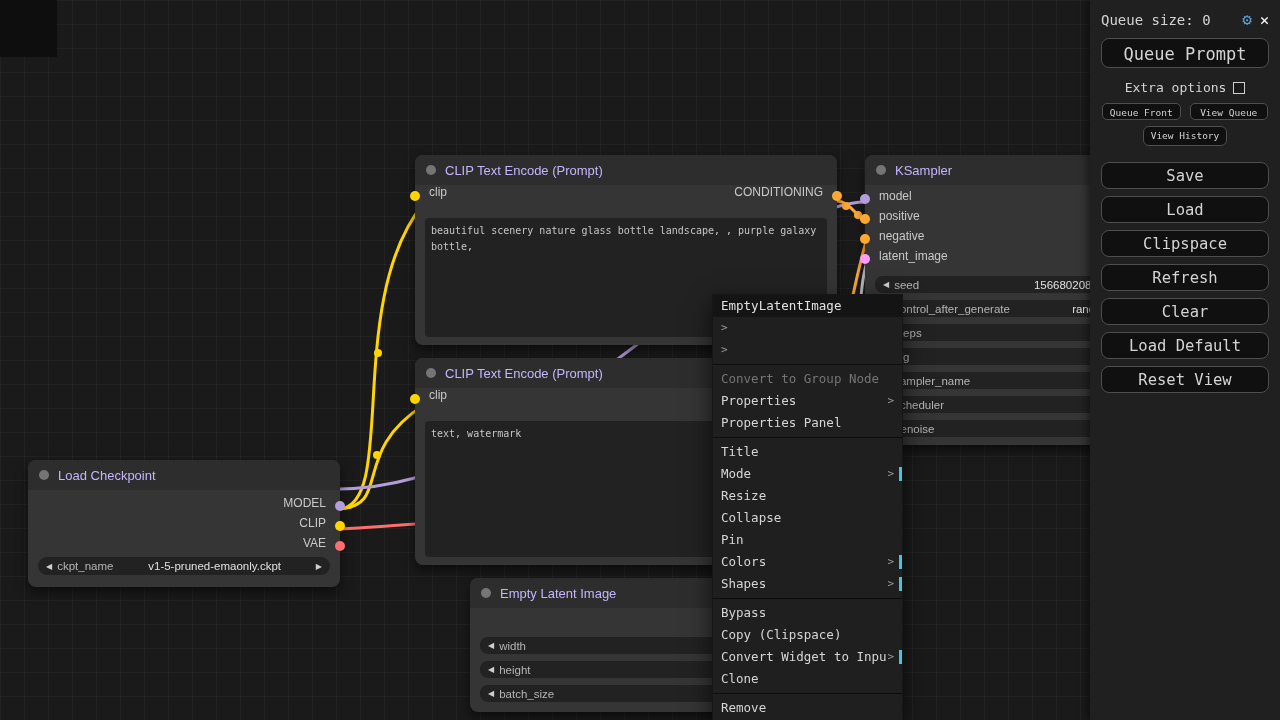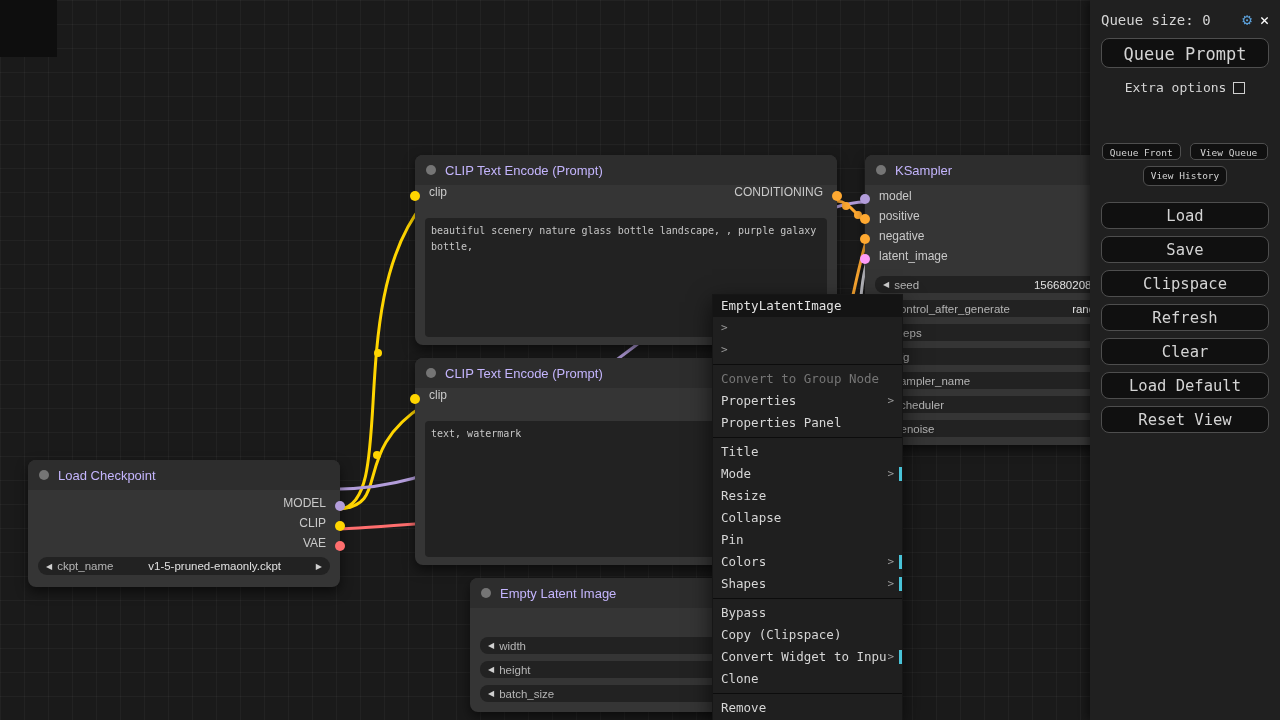--- a/index.html
+++ b/index.html
@@ -95,21 +95,21 @@
   .gear { color:#5b9fd8; font-size:16px; cursor:pointer; }
   .close { color:#ffffff; font-size:15px; cursor:pointer; }
   .btn {
     display:block; background:#101010; border:1px solid #4e4e4e; border-radius:8px;
     color:#d4d4d4; font-family:inherit; text-align:center; cursor:pointer;
   }
   .btn-queue { margin:7px auto 0; width:168px; height:30px; font-size:17px; line-height:28px; }
   .extra-row { display:flex; align-items:center; justify-content:center; gap:7px; font-size:13px; padding:12px 0 2px; }
   .cb { width:12px; height:12px; border:1px solid #cfcfcf; background:#1a1a1a; display:inline-block; }
   .small-row { display:flex; gap:9px; padding:6px 12px 0; }
-  .btn-small { flex:1; font-size:9.5px; height:17px; line-height:15px; border-radius:5px;margin-top:40px; }
+  .btn-small { flex:1; font-size:9.5px; height:17px; line-height:15px; border-radius:5px; }
   .btn-history { margin:6px auto 0; width:84px; font-size:9.5px; line-height:1.3; padding:3px 0; border-radius:6px; }
   .big-btns { margin-top:16px; display:flex; flex-direction:column; gap:7px; padding:0 11px; }
   .btn-big { height:27px; font-size:15.5px; line-height:25px; }
 </style>
 </head>
 <body>
 
 <div class="stage">
 
   <div class="corner-patch"></div>
@@ -356,22 +356,22 @@
     <div class="extra-row">
       <span>Extra options</span>
       <span class="cb"></span>
     </div>
     <div class="small-row">
       <button class="btn btn-small">Queue Front</button>
       <button class="btn btn-small">View Queue</button>
     </div>
     <button class="btn btn-history">View History</button>
     <div class="big-btns" id="side-btns">
+        <button class="btn btn-big">Save</button>
         <button class="btn btn-big">Load</button>
-        <button class="btn btn-big">Save</button>
         <button class="btn btn-big">Clipspace</button>
         <button class="btn btn-big">Refresh</button>
         <button class="btn btn-big">Clear</button>
         <button class="btn btn-big">Load Default</button>
         <button class="btn btn-big">Reset View</button>
       </div>
   </div>
 
 </div>
 

